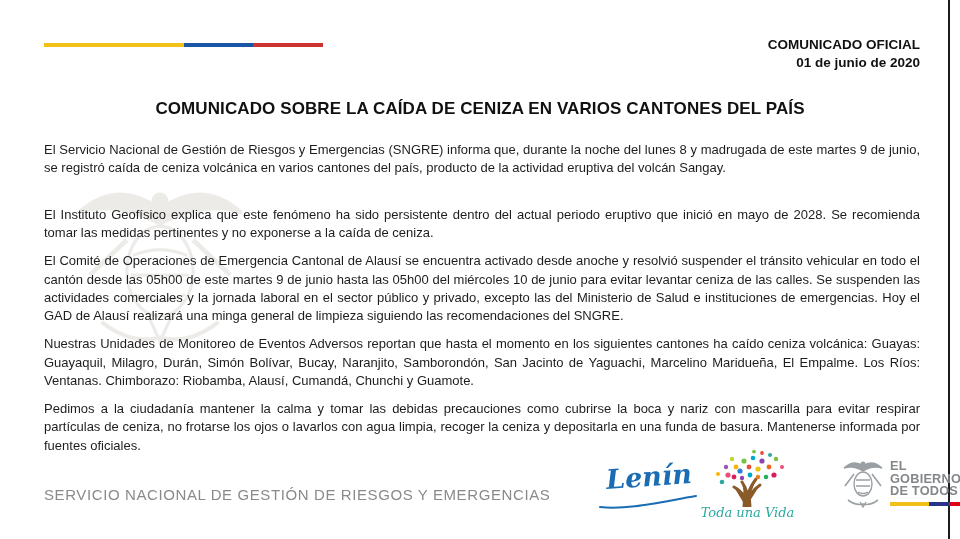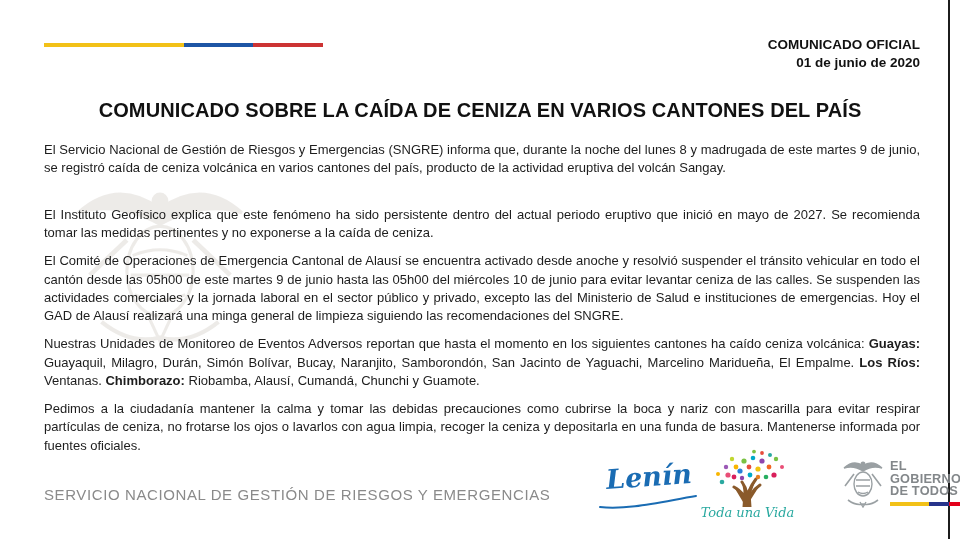--- a/index.html
+++ b/index.html
@@ -14,32 +14,32 @@
   .flagbar{position:absolute;left:44px;top:43px;width:279px;height:4px;display:flex;}
   .flagbar .f-y{flex:0 0 50%;}
   .flagbar .f-b{flex:0 0 25%;}
   .flagbar .f-r{flex:0 0 25%;}
   .header-right{
     position:absolute;top:36px;right:40px;text-align:right;
     font-weight:bold;font-size:13.5px;line-height:18px;color:#111;
   }
   .doc-title{
     position:absolute;top:99px;left:44px;right:44px;text-align:center;
-    font-weight:bold;font-size:20px;color:#111;letter-spacing:0.1px;
+    font-weight:bold;font-size:17px;color:#111;letter-spacing:0.1px;
   }
   
   .watermark{position:absolute;left:55px;top:162px;width:210px;height:195px;opacity:0.13;pointer-events:none;}
   
   .body-text{
     position:absolute;left:44px;right:40px;top:141px;
     font-size:13px;line-height:18.4px;color:#1d1d1d;text-align:justify;
   }
   .body-text p{margin:0 0 9.5px 0;}
   .body-text p.first{margin-bottom:28px;}
-  .b{font-weight:bold;}
+  .b{font-weight:normal;}
   
   .footer-agency{
     position:absolute;left:44px;top:486px;
     font-size:15px;letter-spacing:0.6px;color:#8a8a8a;font-weight:500;
   }
   .lenin-logo{position:absolute;left:598px;top:461px;width:100px;height:50px;}
   .lenin-text{
     font-family:"DejaVu Serif",serif;font-style:italic;font-weight:bold;
     font-size:27px;transform:rotate(-4deg);display:inline-block;margin-left:8px;
   }
@@ -84,21 +84,21 @@
     <circle cx="50" cy="20" r="3.5" fill="#7a6a55"></circle>
     <ellipse cx="50" cy="56" rx="17" ry="23"></ellipse>
     <path d="M36,48 Q50,42 64,48 M35,58 H65 M37,68 Q50,74 63,68"></path>
     <path d="M33,40 L14,58 M67,40 L86,58" stroke-width="2.4"></path>
     <path d="M20,82 Q35,94 50,90 Q65,94 80,82" stroke-width="2.2"></path>
     <path d="M44,79 L50,92 L56,79"></path>
   </svg>
 
   <div class="body-text">
     <p class="first"><span>El Servicio Nacional de Gestión de Riesgos y Emergencias (SNGRE) informa que, durante la noche del lunes 8 y madrugada de este martes 9 de junio, se registró caída de ceniza volcánica en varios cantones del país, producto de la actividad eruptiva del volcán Sangay.</span></p>
-    <p><span>El Instituto Geofísico explica que este fenómeno ha sido persistente dentro del actual periodo eruptivo que inició en mayo de 2027. Se recomienda tomar las medidas pertinentes y no exponerse a la caída de ceniza.</span></p>
+    <p><span>El Instituto Geofísico explica que este fenómeno ha sido persistente dentro del actual periodo eruptivo que inició en mayo de 2028. Se recomienda tomar las medidas pertinentes y no exponerse a la caída de ceniza.</span></p>
     <p><span>El Comité de Operaciones de Emergencia Cantonal de Alausí se encuentra activado desde anoche y resolvió suspender el tránsito vehicular en todo el cantón desde las 05h00 de este martes 9 de junio hasta las 05h00 del miércoles 10 de junio para evitar levantar ceniza de las calles. Se suspenden las actividades comerciales y la jornada laboral en el sector público y privado, excepto las del Ministerio de Salud e instituciones de emergencias. Hoy el GAD de Alausí realizará una minga general de limpieza siguiendo las recomendaciones del SNGRE.</span></p>
     <p><span>Nuestras Unidades de Monitoreo de Eventos Adversos reportan que hasta el momento en los siguientes cantones ha caído ceniza volcánica: </span><span class="b">Guayas:</span><span> Guayaquil, Milagro, Durán, Simón Bolívar, Bucay, Naranjito, Samborondón, San Jacinto de Yaguachi, Marcelino Maridueña, El Empalme. </span><span class="b">Los Ríos:</span><span> Ventanas. </span><span class="b">Chimborazo:</span><span> Riobamba, Alausí, Cumandá, Chunchi y Guamote.</span></p>
     <p><span>Pedimos a la ciudadanía mantener la calma y tomar las debidas precauciones como cubrirse la boca y nariz con mascarilla para evitar respirar partículas de ceniza, no frotarse los ojos o lavarlos con agua limpia, recoger la ceniza y depositarla en una funda de basura. Mantenerse informada por fuentes oficiales.</span></p>
   </div>
 
   <div class="footer-agency">SERVICIO NACIONAL DE GESTIÓN DE RIESGOS Y EMERGENCIAS</div>
 
   <div class="lenin-logo">
     <span class="lenin-text" style="color:#1a6cb3">Lenín</span>
     <svg class="lenin-swoosh" viewBox="0 0 100 16" fill="none">

